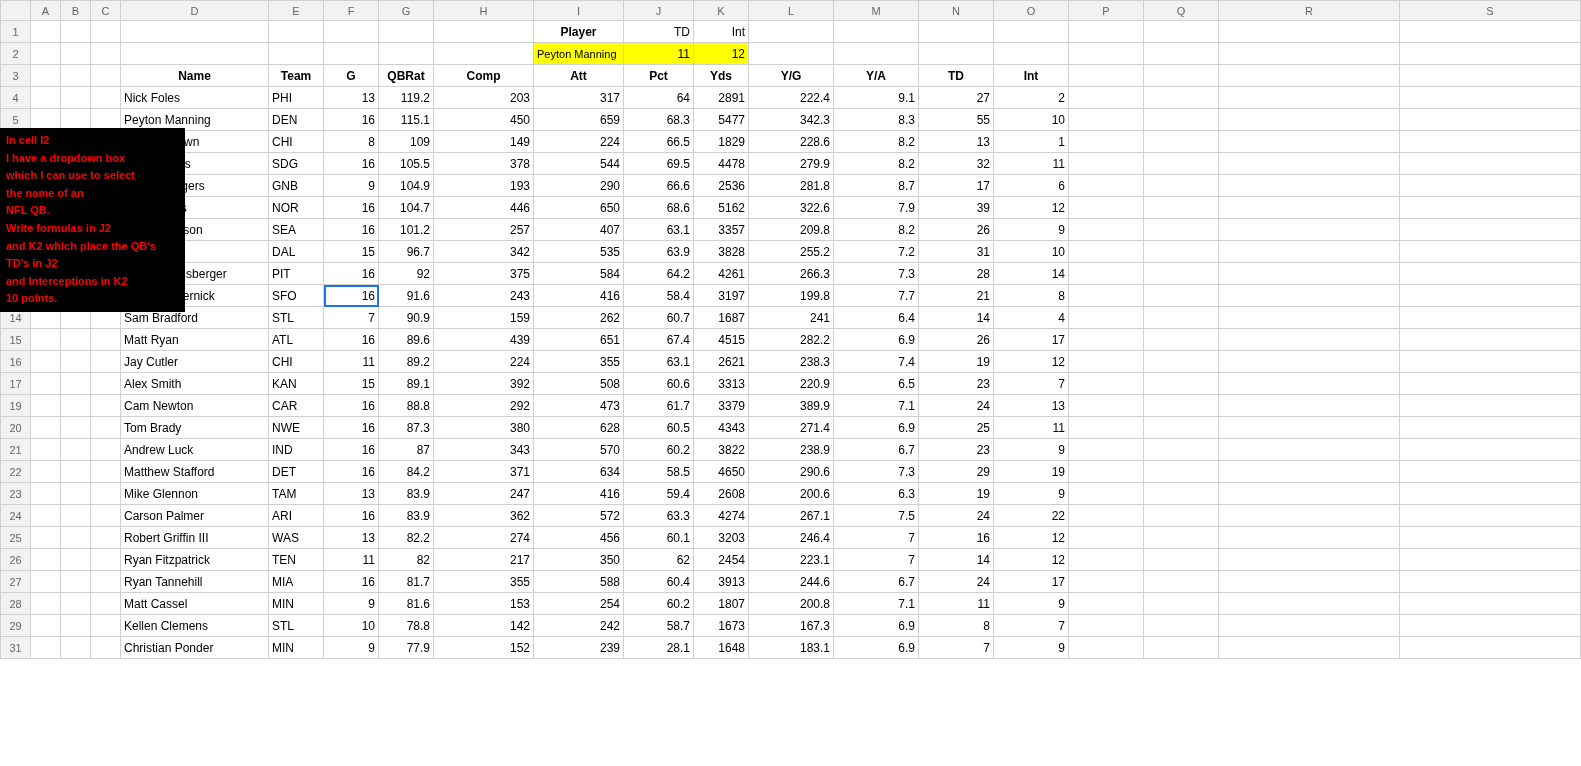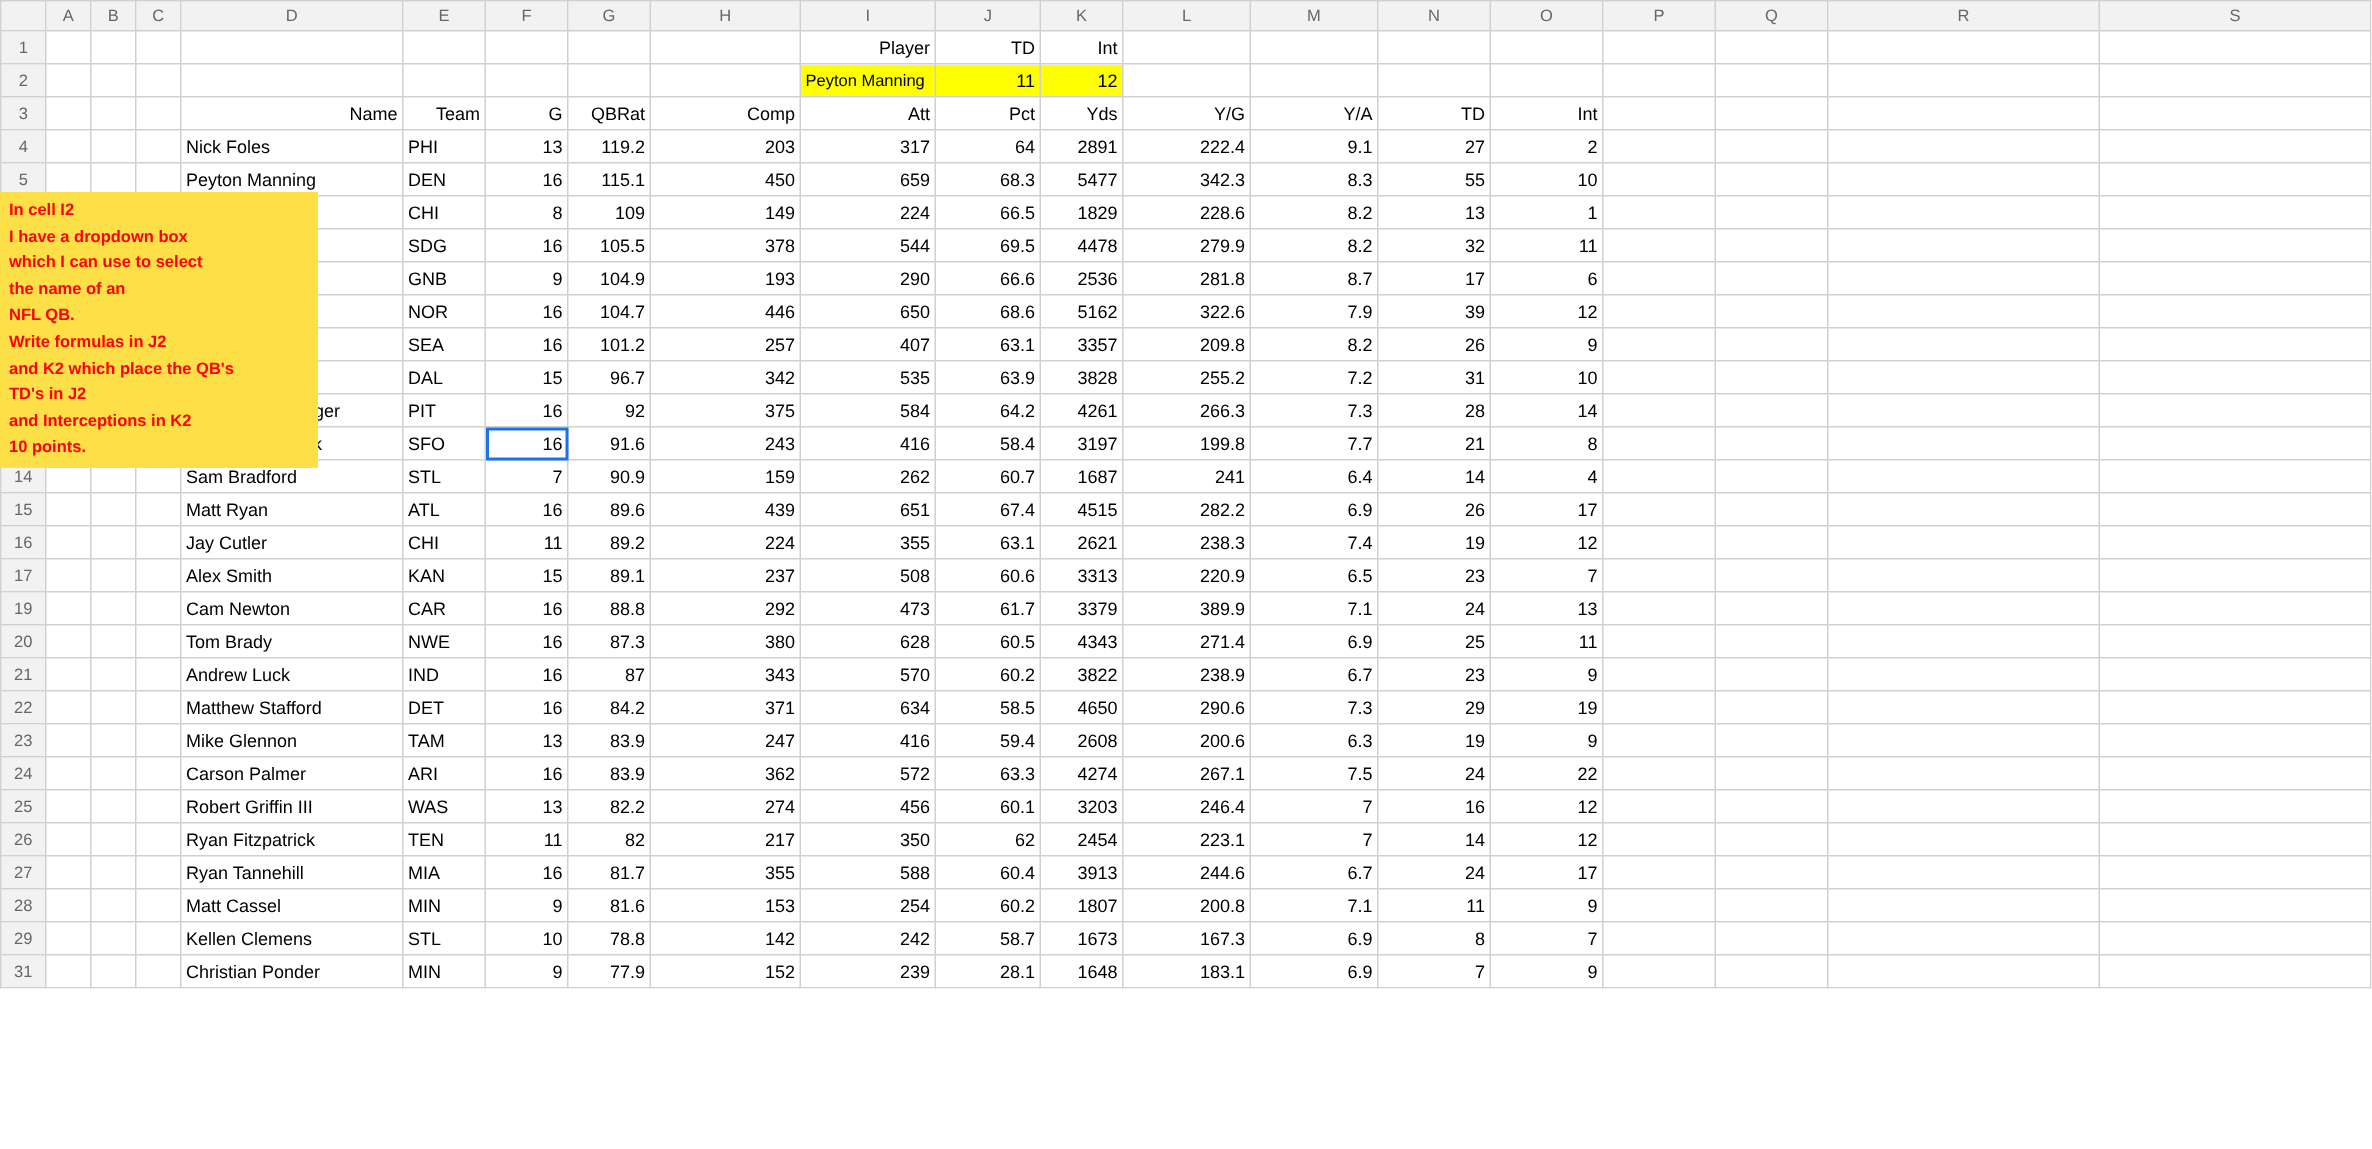--- a/index.html
+++ b/index.html
@@ -41,22 +41,22 @@
     .yellow-cell {
       background-color: #FFFF00;
     }
 
     .selected-cell {
       outline: 2px solid #1a73e8;
       outline-offset: -2px;
     }
 
     .header-label {
-      font-weight: normal;
-      text-align: right;
+      font-weight: bold;
+      text-align: center;
     }
     
     .num-cell {
       text-align: right;
     }
 
     .col-A { width: 30px; }
     .col-B { width: 30px; }
     .col-C { width: 30px; }
     .col-D { width: 30px; }
@@ -484,21 +484,21 @@
       </tr>
       <tr>
         <td class="row-num">17</td>
         <td></td>
         <td></td>
         <td></td>
         <td>Alex Smith</td>
         <td>KAN</td>
         <td class="num-cell">15</td>
         <td class="num-cell">89.1</td>
-        <td class="num-cell">237</td>
+        <td class="num-cell">392</td>
         <td class="num-cell">508</td>
         <td class="num-cell">60.6</td>
         <td class="num-cell">3313</td>
         <td class="num-cell">220.9</td>
         <td class="num-cell">6.5</td>
         <td class="num-cell">23</td>
         <td class="num-cell">7</td>
         <td></td>
         <td></td>
         <td></td>
@@ -764,21 +764,21 @@
         <td class="num-cell">7</td>
         <td class="num-cell">9</td>
         <td></td>
         <td></td>
         <td></td>
         <td></td>
       </tr>
     </tbody>
 </table>
 
-<div style="position:fixed; top:128px; left:0; width:212px; background:#fde047; color:red; font-size:11px; font-weight:bold; padding:4px 6px; z-index:10; line-height:1.6;">
+<div style="position:fixed; top:128px; left:0; width:185px; background:#000000; color:red; font-size:11px; font-weight:bold; padding:4px 6px; z-index:10; line-height:1.6;">
   <div>In cell I2</div>
   <div>I have a dropdown box</div>
   <div>which I can use to select</div>
   <div>the name of an</div>
   <div>NFL QB.</div>
   <div>Write formulas in J2</div>
   <div>and K2 which place the QB's</div>
   <div>TD's in J2</div>
   <div>and Interceptions in K2</div>
   <div>10 points.</div>

